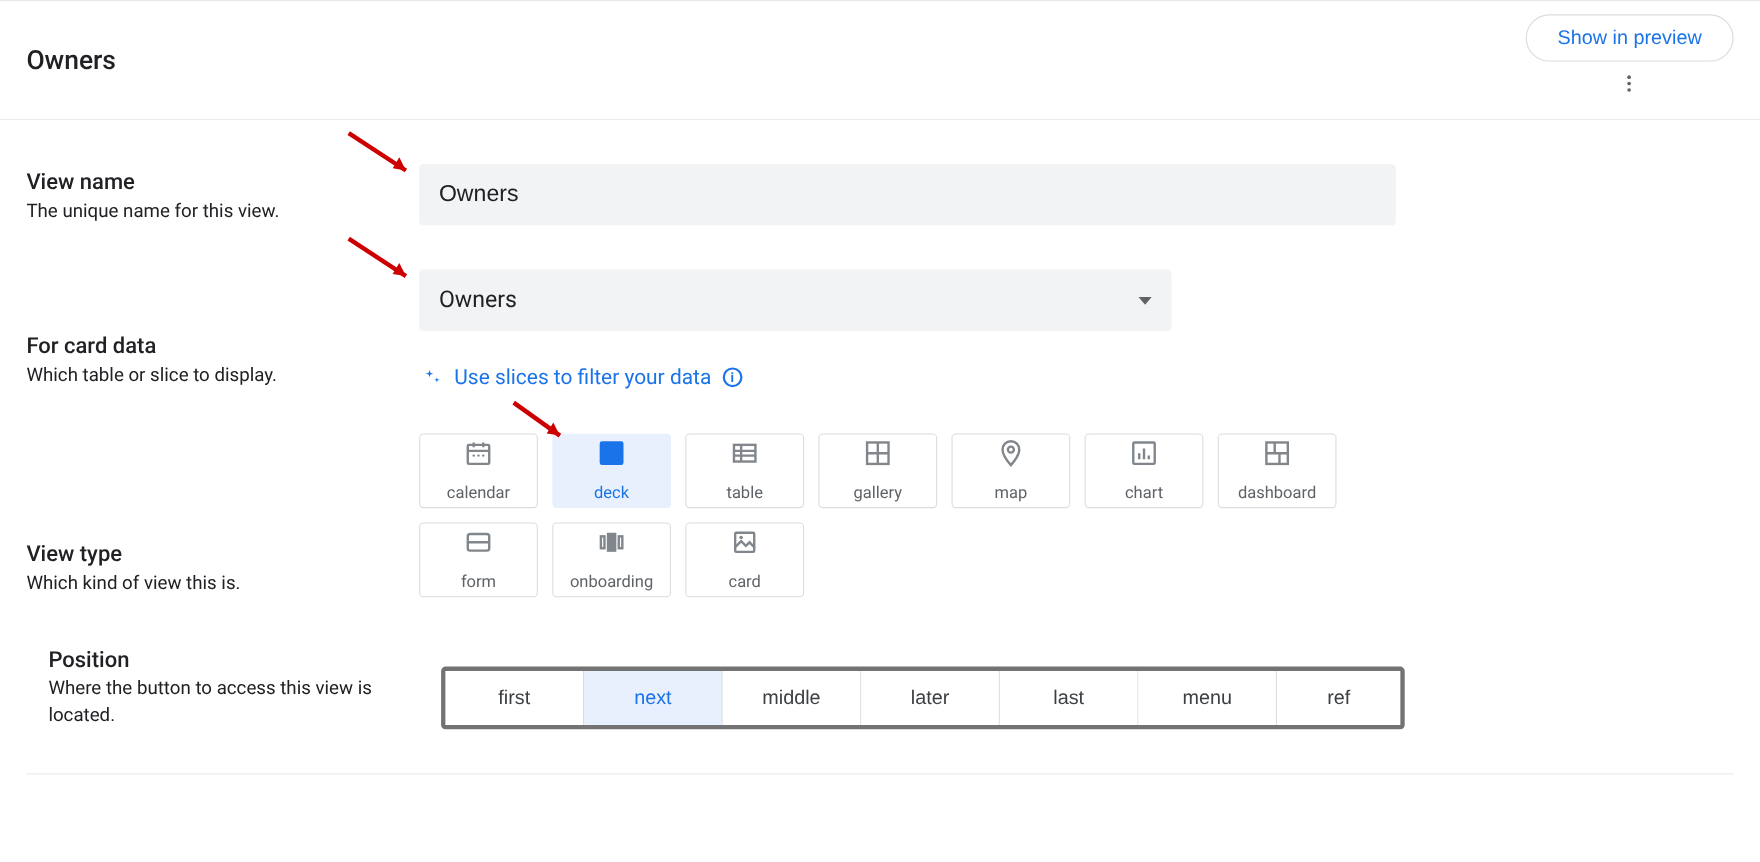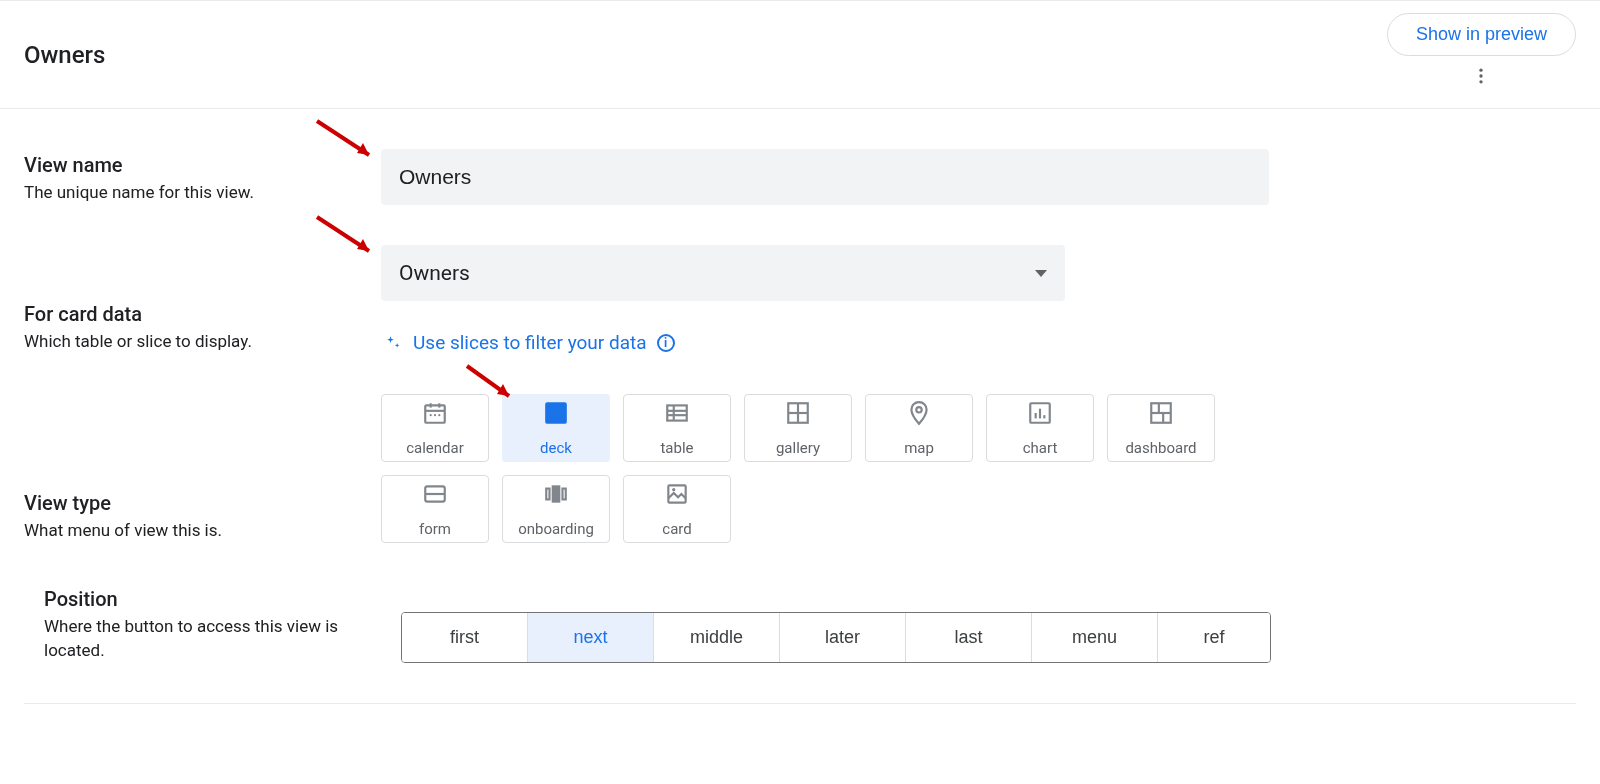--- a/index.html
+++ b/index.html
@@ -162,21 +162,21 @@
       border-color: transparent;
       color: #1a73e8;
     }
     .type-card.selected svg { stroke: #1a73e8; fill: #1a73e8; }
     .type-label {
       font-size: 15px;
     }
     .type-card svg { width: 26px; height: 26px; }
     .seg-group {
       display: flex;
-      border: 1px solid #737373;
+      border: 4px solid #737373;
       border-radius: 4px;
       overflow: hidden;
       width: fit-content;
     }
     .seg-btn {
       border: none;
       background: #fff;
       padding: 14px 0;
       width: 126px;
       text-align: center;
@@ -256,21 +256,21 @@
           </svg>
         <span class="hint-link">Use slices to filter your data</span>
         <span class="info-circle">i</span>
       </div>
     </div>
   </div>
 
   <div class="form-row">
     <div class="label-col">
       <div class="field-label">View type</div>
-      <div class="field-desc">What menu of view this is.</div>
+      <div class="field-desc">Which kind of view this is.</div>
     </div>
     <div class="input-col" style="position:relative;">
       <svg class="arrow" style="left:104px; top:-32px;" width="56" height="44" viewBox="0 0 56 44">
           <line x1="4" y1="4" x2="46" y2="34" stroke="#cc0000" stroke-width="4"></line>
           <polygon points="46,34 34,32 40,22" fill="#cc0000"></polygon>
         </svg>
       <div class="type-grid" id="type-grid">
           <div class="type-card">
             <div><svg viewBox="0 0 24 24" fill="none" stroke="#80868b" stroke-width="2">
                 <rect x="3" y="5" width="18" height="16" rx="1"></rect>

